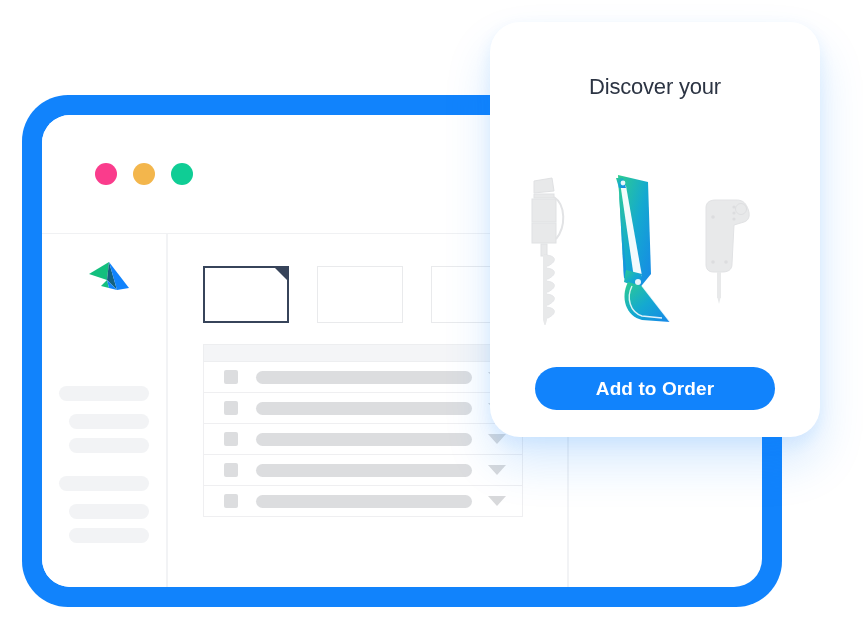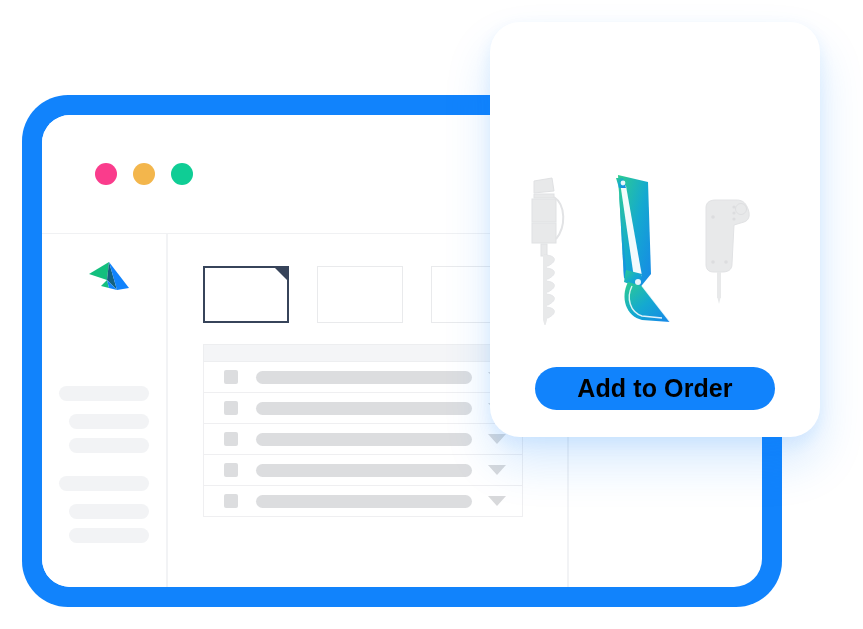--- a/index.html
+++ b/index.html
@@ -59,21 +59,21 @@
   .promo-title{
     position:absolute;left:0;top:50px;width:100%;text-align:center;
     font-size:22px;line-height:1.33;color:#2C3443;font-weight:400;
     letter-spacing:-0.2px;
   }
   .products{position:absolute;left:0;top:148px;width:100%;height:175px;}
   .prod{position:absolute;}
   .cta{
     position:absolute;left:45px;top:345px;width:240px;height:43px;
     background:#1183FC;border-radius:24px;border:none;cursor:pointer;
-    color:#000000;font-size:25px;font-weight:bold;letter-spacing:.1px;
+    color:#ffffff;font-size:19px;font-weight:bold;letter-spacing:.1px;
     font-family:"Liberation Sans",sans-serif;
   }
 </style>
 </head>
 <body>
 
 <div id="stage">
 
   <div class="browser-frame">
     <div class="browser-inner">
@@ -140,20 +140,21 @@
           <div class="caret"></div>
         </div>
       </div>
 
     </div>
   </div>
 
   <div class="promo">
 
     <div class="promo-title">
+      <div>Discover your</div>
     </div>
 
     <div class="products">
 
       <svg class="prod" style="left:28px;top:5px;width:70px;height:150px" viewBox="0 0 70 150">
         <g fill="#E8E9EA" stroke="#E0E1E3" stroke-width="1">
           <path d="M16 6 L34 3 L36 16 L16 18 Z"></path>
           <rect x="16" y="19" width="20" height="4"></rect>
           <rect x="14" y="24" width="24" height="23"></rect>
           <rect x="14" y="48" width="24" height="20"></rect>

